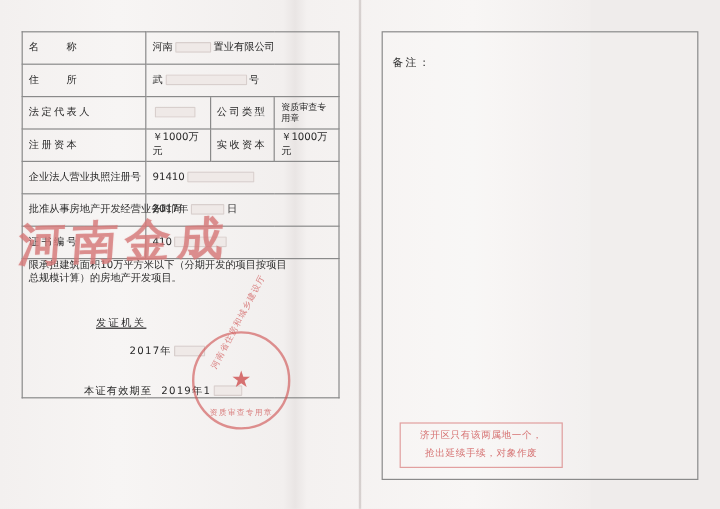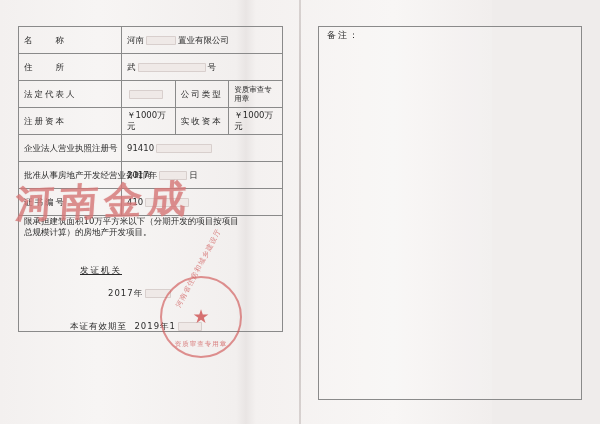--- a/index.html
+++ b/index.html
@@ -76,21 +76,21 @@
     margin-left:46px;
     letter-spacing:1px;
   }
   
   .right-pane{
     position:absolute;left:318px;top:26px;width:262px;height:372px;
     border:1px solid #8a8a8a;
     background:rgba(255,255,255,.12);
   }
   .remark{
-    position:absolute;left:8px;top:2px;
+    position:absolute;left:8px;top:19px;
     font-size:9px;letter-spacing:2px;color:#2a2a2a;
   }
   
   .watermark{
     position:absolute;left:16px;top:176px;
     font-family:"DejaVu Serif", serif;
     font-size:38px;
     color:rgba(214,120,120,.72);
     letter-spacing:6px;
     font-weight:700;
@@ -219,14 +219,18 @@
       <span style="transform:rotate(-62deg) translate(-2px,-30px)">河南省住房和城乡建设厅</span>
     </div>
     <div class="star">★</div>
     <div class="bottom-txt">资质审查专用章</div>
   </div>
 
   <div class="right-pane">
     <div class="remark">备注：</div>
   </div>
 
+  <div class="stamp">
+    <div>济开区只有该两属地一个，</div>
+    <div>抢出延续手续，对象作废</div>
+  </div>
 
 </div>
 
 </body></html>

